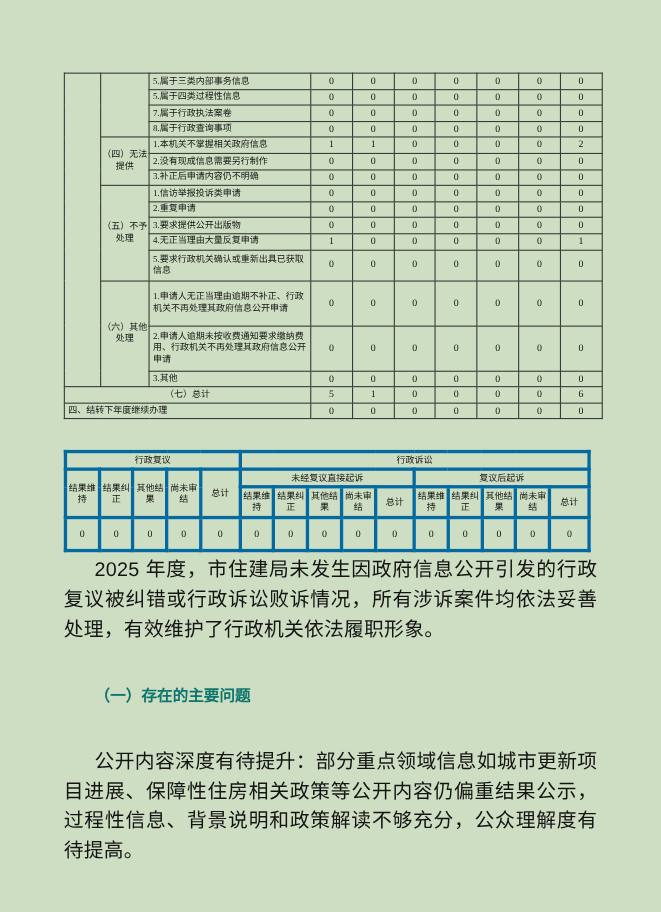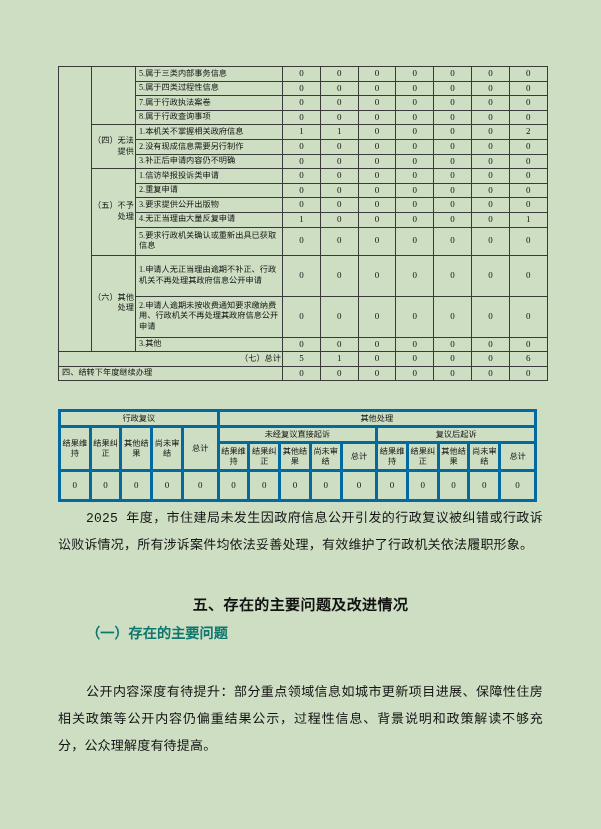--- a/index.html
+++ b/index.html
@@ -47,21 +47,21 @@
     vertical-align: middle;
     font-weight: normal;
     color: #141414;
     font-family: "Liberation Serif", "DejaVu Serif", serif;
   }
   table.grid td.lbl {
     text-align: left;
     padding-left: 3px;
   }
   table.grid td.ctr-lbl {
-    text-align: right;
+    text-align: center;
     padding: 0 1px;
   }
   table.grid td.num {
     text-align: center;
     font-size: 9px;
   }
   .c-spacer { width: 33px; }
   .c-group  { width: 44px; }
   .c-item   { width: 147px; }
   .c-num    { width: 37.8px; }
@@ -108,27 +108,27 @@
   table.grid2 td.num2 { font-size: 9px; height: 27px; }
   .g2-h1 td { height: 13px; }
   .g2-h2 td { height: 13px; }
   .g2-h3 td { height: 25px; }
 
   
   .para {
     position: absolute;
     left: 58px;
     width: 485px;
-    font-size: 13px;
+    font-size: 18px;
     line-height: 27px;
     text-indent: 28px;
     text-align: justify;
     text-justify: inter-ideograph;
     color: #141414;
-    font-family: Liberation Mono, monospace;
+    font-family: Liberation Sans, sans-serif;
     letter-spacing: 0.2px;
   }
   #para-1 { top: 505px; }
   #h-sec-5 { top: 593px; left: 0; }
   .subhead {
     position: absolute;
     left: 58px;
     width: 485px;
     font-size: 14.2px;
     line-height: 27px;
@@ -355,21 +355,21 @@
           <col style="width: 7.5%;">
           <col style="width: 6.4583%;">
           <col style="width: 6.4583%;">
           <col style="width: 6.4583%;">
           <col style="width: 6.4583%;">
           <col style="width: 7.5%;">
         </colgroup>
       <tbody id="t2-body">
           <tr class="g2-h1">
             <td colspan="5">行政复议</td>
-            <td colspan="10">其他处理</td>
+            <td colspan="10">行政诉讼</td>
           </tr>
           <tr class="g2-h2">
             <td rowspan="2">结果维持</td>
             <td rowspan="2">结果纠正</td>
             <td rowspan="2">其他结果</td>
             <td rowspan="2">尚未审结</td>
             <td rowspan="2">总计</td>
             <td colspan="5">未经复议直接起诉</td>
             <td colspan="5">复议后起诉</td>
           </tr>
@@ -401,19 +401,18 @@
             <td class="num2">0</td>
             <td class="num2">0</td>
             <td class="num2">0</td>
           </tr>
         </tbody>
     </table>
   </div>
 
   <div class="para" id="para-1">2025 年度，市住建局未发生因政府信息公开引发的行政复议被纠错或行政诉讼败诉情况，所有涉诉案件均依法妥善处理，有效维护了行政机关依法履职形象。</div>
 
-  <div class="h-sec" id="h-sec-5">五、存在的主要问题及改进情况</div>
 
   <div class="subhead" id="sub-1">（一）存在的主要问题</div>
 
   <div class="para" id="para-2">公开内容深度有待提升：部分重点领域信息如城市更新项目进展、保障性住房相关政策等公开内容仍偏重结果公示，过程性信息、背景说明和政策解读不够充分，公众理解度有待提高。</div>
 
 </div>
 
 </body></html>

